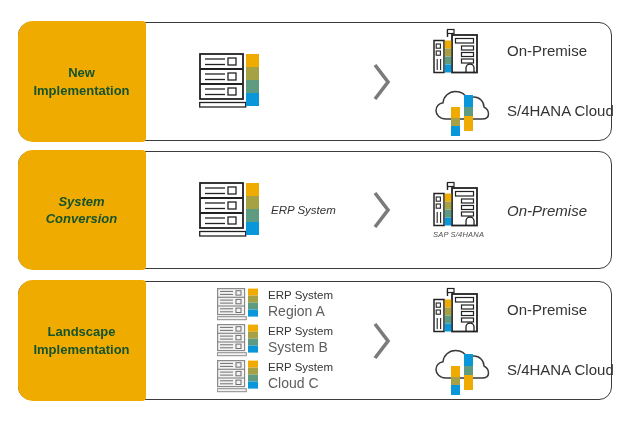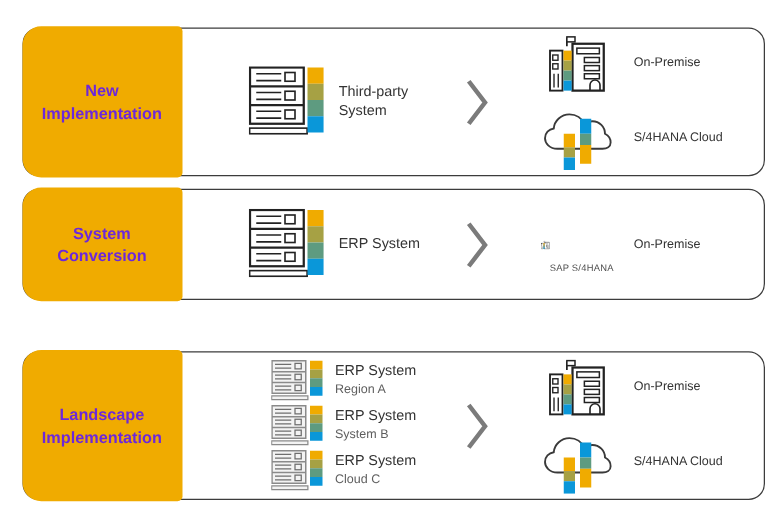--- a/index.html
+++ b/index.html
@@ -5,53 +5,53 @@
   html,body{margin:0;padding:0;background:#fff;}
   .canvas{
     position:relative;width:624px;height:423px;background:#fff;overflow:hidden;
     font-family:"Liberation Sans",sans-serif;color:#333;
   }
   .row{
     position:absolute;left:18px;width:594px;background:#fff;
     border:1.5px solid #3c3c3c;border-radius:13px;box-sizing:border-box;
   }
   #row1{top:22px;height:119px;}
-  #row2{top:151px;height:89px;}
+  #row2{top:151px;height:118px;font-style:italic;}
   #row3{top:281px;height:119px;}
   .label-box{
     position:absolute;left:-1.5px;top:-2px;height:calc(100% + 4px);width:128px;
     background:var(--gold);border-radius:15px 4px 4px 15px;
     display:flex;align-items:center;justify-content:center;text-align:center;
-    font-weight:bold;font-size:13px;line-height:1.32;color:#6d28d9;
+    font-weight:bold;font-size:13px;line-height:1.32;color:#14532d;
     padding:0 12px;box-sizing:border-box;
   }
   .content{
     position:absolute;left:128px;right:0;top:0;bottom:0;
     display:flex;align-items:center;
   }
   .source-zone{
     width:212px;box-sizing:border-box;padding-left:52px;
     display:flex;align-items:center;flex-shrink:0;
   }
   #row3 .source-zone{
     padding-left:70px;flex-direction:column;align-items:flex-start;gap:3px;
   }
   .src-item{display:flex;align-items:center;}
   .src-text{margin-left:12px;font-size:11.5px;line-height:1.25;color:#333;max-width:88px;}
   .src-text-sm{margin-left:9px;}
   .src-title{font-size:11.5px;color:#333;line-height:1.15;}
-  .src-region{font-size:10px;color:#5e5e5e;line-height:1.2;margin-top:1px;}
+  .src-region{font-size:14px;color:#5e5e5e;line-height:1.2;margin-top:1px;}
   .chevron-zone{width:46px;display:flex;justify-content:center;align-items:center;flex-shrink:0;}
   .target-zone{
     flex:1;display:flex;flex-direction:column;justify-content:center;
     gap:12px;padding-left:28px;box-sizing:border-box;
   }
   .target-item{display:flex;align-items:center;}
-  .icon-box{width:58px;display:flex;flex-direction:row;align-items:flex-end;justify-content:center;flex-shrink:0;}
-  .target-label{margin-left:16px;font-size:10px;color:#333;white-space:nowrap;}
+  .icon-box{width:58px;display:flex;flex-direction:column;align-items:flex-start;justify-content:center;flex-shrink:0;}
+  .target-label{margin-left:16px;font-size:15px;color:#333;white-space:nowrap;}
   .icon-caption{font-size:7.5px;color:#4f4f4f;margin-top:3px;white-space:nowrap;letter-spacing:.2px;}
   svg{display:block;}
 </style>
 </head>
 <body>
 
 <div class="canvas">
 
   <div class="row" id="row1">
     <div class="label-box">New Implementation</div>
@@ -75,21 +75,20 @@
                 <line x1="6" y1="41.5" x2="26" y2="41.5"></line>
                 <rect x="29" y="35" width="8" height="7"></rect>
             </g>
             <rect x="0.7" y="49.5" width="46" height="4.5" fill="#fff" stroke="#222" stroke-width="1.3"></rect>
             <rect x="47" y="1" width="13" height="13" fill="var(--gold)"></rect>
             <rect x="47" y="14" width="13" height="13" fill="var(--olive)"></rect>
             <rect x="47" y="27" width="13" height="13" fill="var(--teal)"></rect>
             <rect x="47" y="40" width="13" height="13" fill="var(--blue)"></rect>
           </svg>
         </span>
-        <div class="src-text">Third-party System</div>
       </div>
       <div class="chevron-zone">
         <span>
           <svg width="22" height="38" viewBox="0 0 22 38">
             <polyline points="4,2 17,19 4,36" fill="none" stroke="var(--chevron)" stroke-width="3.6"></polyline>
           </svg>
         </span>
       </div>
       <div class="target-zone">
         <div class="target-item">

